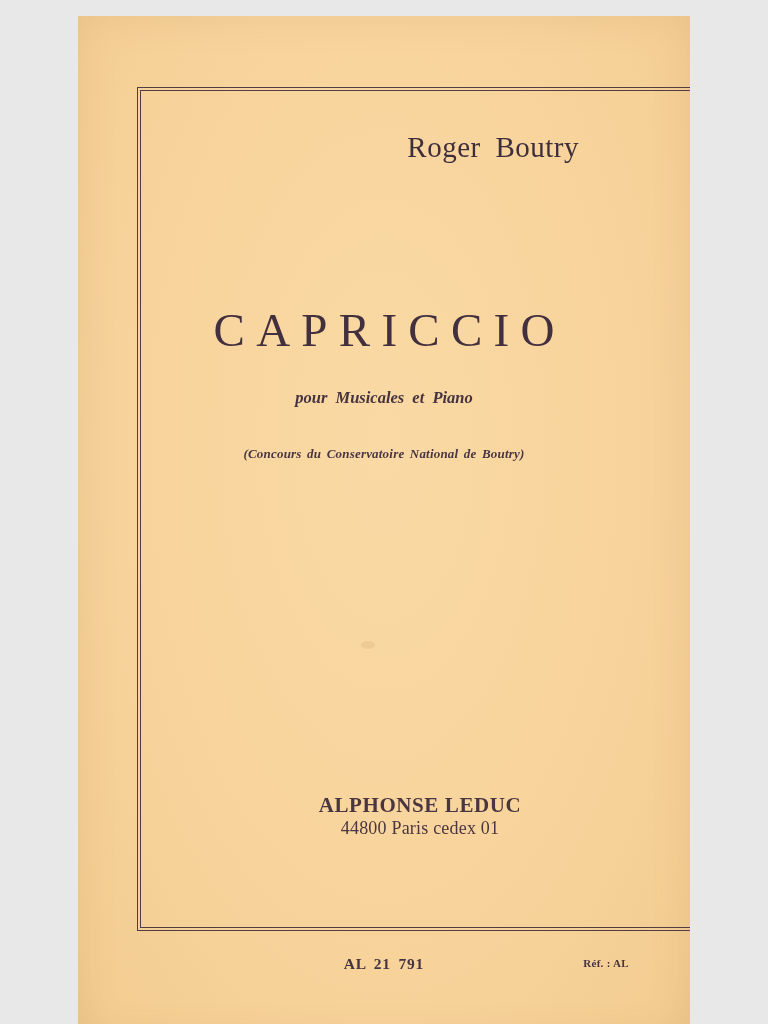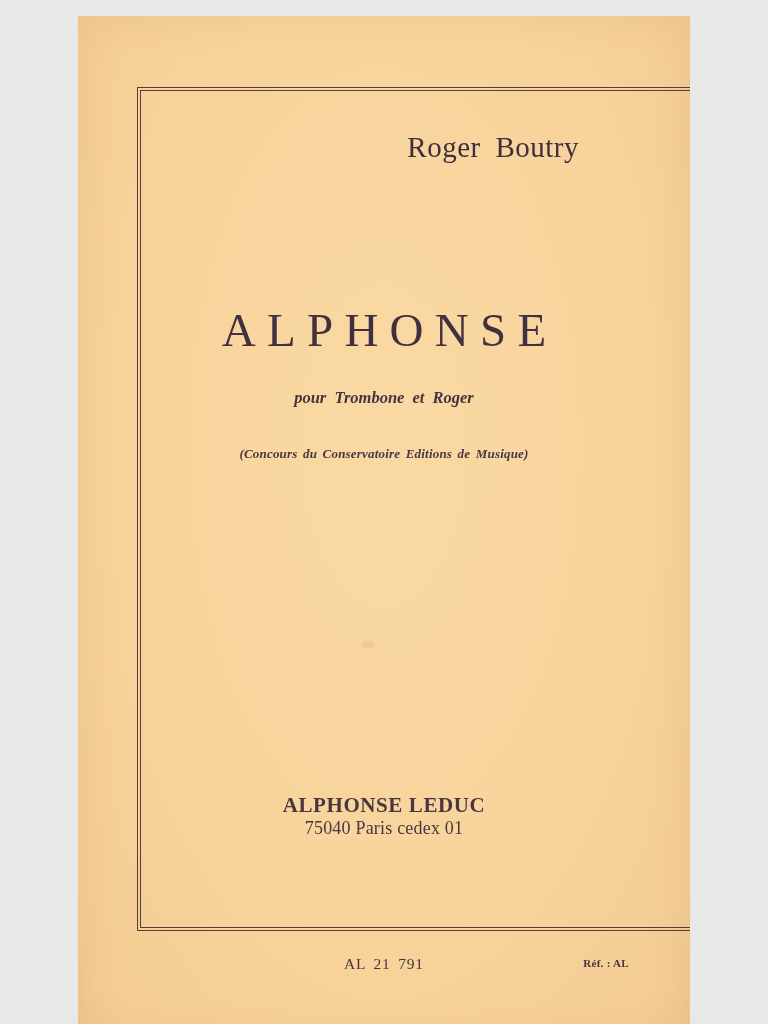--- a/index.html
+++ b/index.html
@@ -84,38 +84,39 @@
     color: #483642;
   }
   .publisher {
     position: absolute;
     top: 777px;
     left: 0;
     width: 100%;
     text-align: center;
     line-height: 1.18;
     color: #4a3641;
+    padding-left: 36px;
   }
   .publisher .name {
     font-size: 21px;
     font-weight: 700;
     letter-spacing: 0.6px;
   }
   .publisher .addr {
     font-size: 18px;
     letter-spacing: 0.2px;
   }
   .catalog {
     position: absolute;
     top: 939px;
     left: 0;
     width: 100%;
     text-align: center;
     font-size: 15.5px;
-    font-weight: 400;
+    font-weight: 700;
     letter-spacing: 0.8px;
     word-spacing: 3px;
     color: #463440;
   }
   .reference {
     position: absolute;
     top: 941px;
     right: 61px;
     font-size: 11px;
     font-weight: 700;
@@ -137,30 +138,30 @@
 <body>
 
 <div class="page">
 
   <div class="frame-outer">
     <div class="frame-inner"></div>
   </div>
 
   <div class="composer">Roger Boutry</div>
 
-  <div class="title">ALPHONSE</div>
+  <div class="title">CAPRICCIO</div>
 
-  <div class="subtitle">pour Trombone et Roger</div>
+  <div class="subtitle">pour Musicales et Piano</div>
 
-  <div class="competition">(Concours du Conservatoire Editions de Musique)</div>
+  <div class="competition">(Concours du Conservatoire National de Boutry)</div>
 
   <div class="smudge"></div>
 
   <div class="publisher">
     <div class="name">ALPHONSE LEDUC</div>
-    <div class="addr">75040 Paris cedex 01</div>
+    <div class="addr">44800 Paris cedex 01</div>
   </div>
 
   <div class="catalog">AL 21 791</div>
 
   <div class="reference">Réf. : AL</div>
 
 </div>
 
 </body></html>

